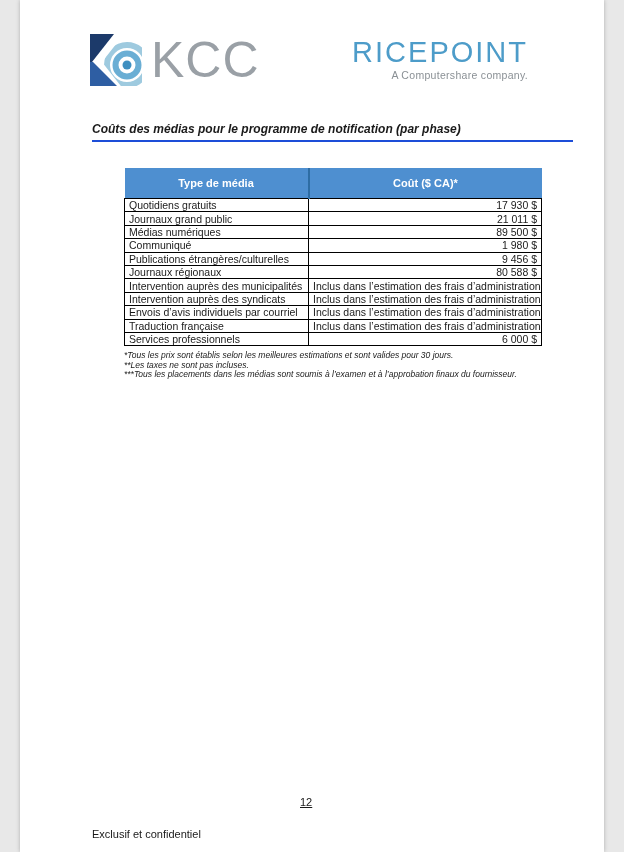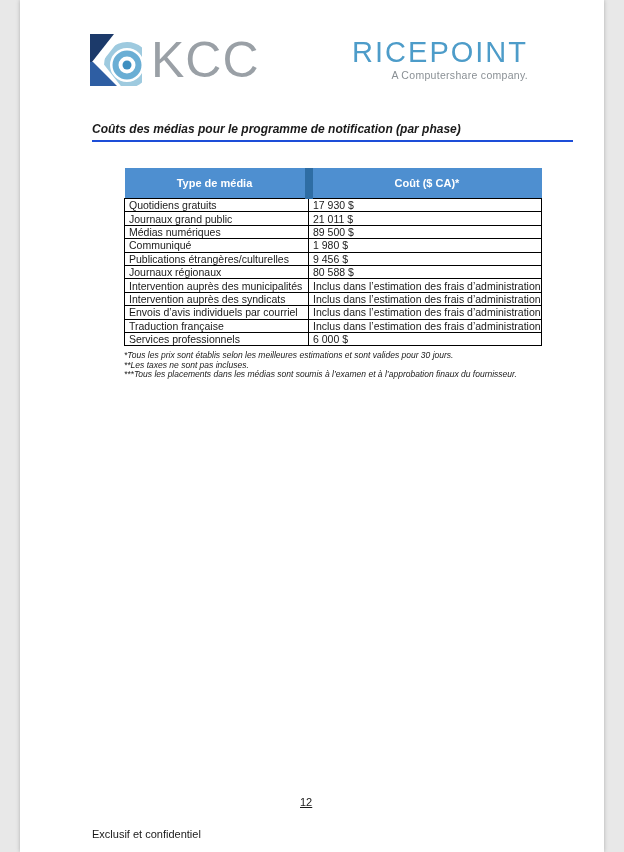--- a/index.html
+++ b/index.html
@@ -50,29 +50,29 @@
     width:417px; border-collapse:collapse; table-layout:fixed;
   }
   table.costs col.c1 { width:184px; }
   table.costs col.c2 { width:233px; }
   table.costs th {
     background:#4e8fd0; color:#ffffff;
     font-size:11px; font-weight:bold;
     height:28px; text-align:center; vertical-align:middle;
     border:0;
   }
-  table.costs th + th { border-left:8px solid #a21caf; }
+  table.costs th + th { border-left:2px solid #a21caf; }
   table.costs td {
     border:1px solid #000;
     font-size:10.5px; line-height:12px;
     height:12.4px; padding:0 4px;
     white-space:nowrap; overflow:hidden;
     vertical-align:middle;
   }
-  td.right { }
+  td.right { text-align:right; }
   td.left  { text-align:left;  }
 
   
   .footnotes {
     position:absolute; top:351px; left:104px; width:430px;
     font-size:8.5px; font-style:italic; line-height:9.5px;
   }
 
   
   .footer-left {

